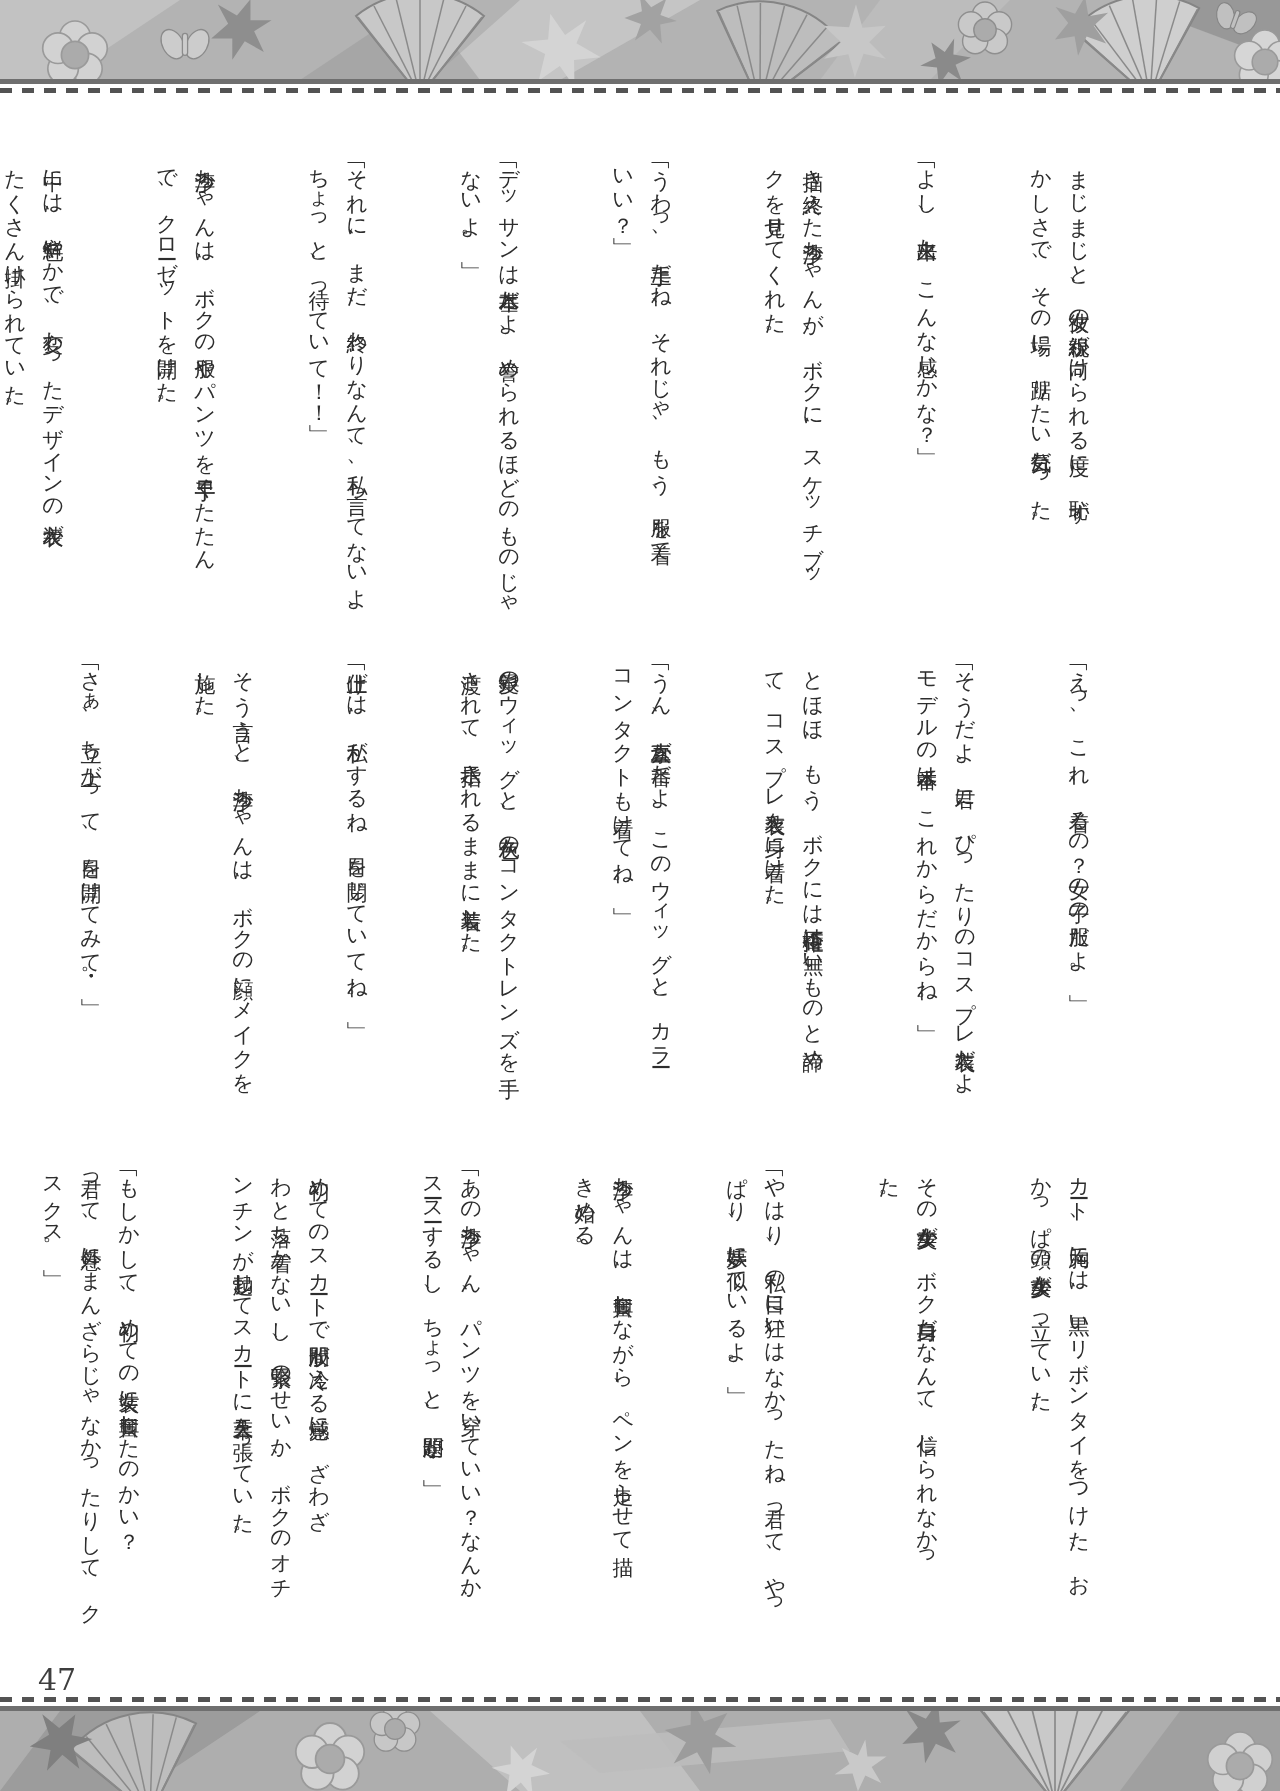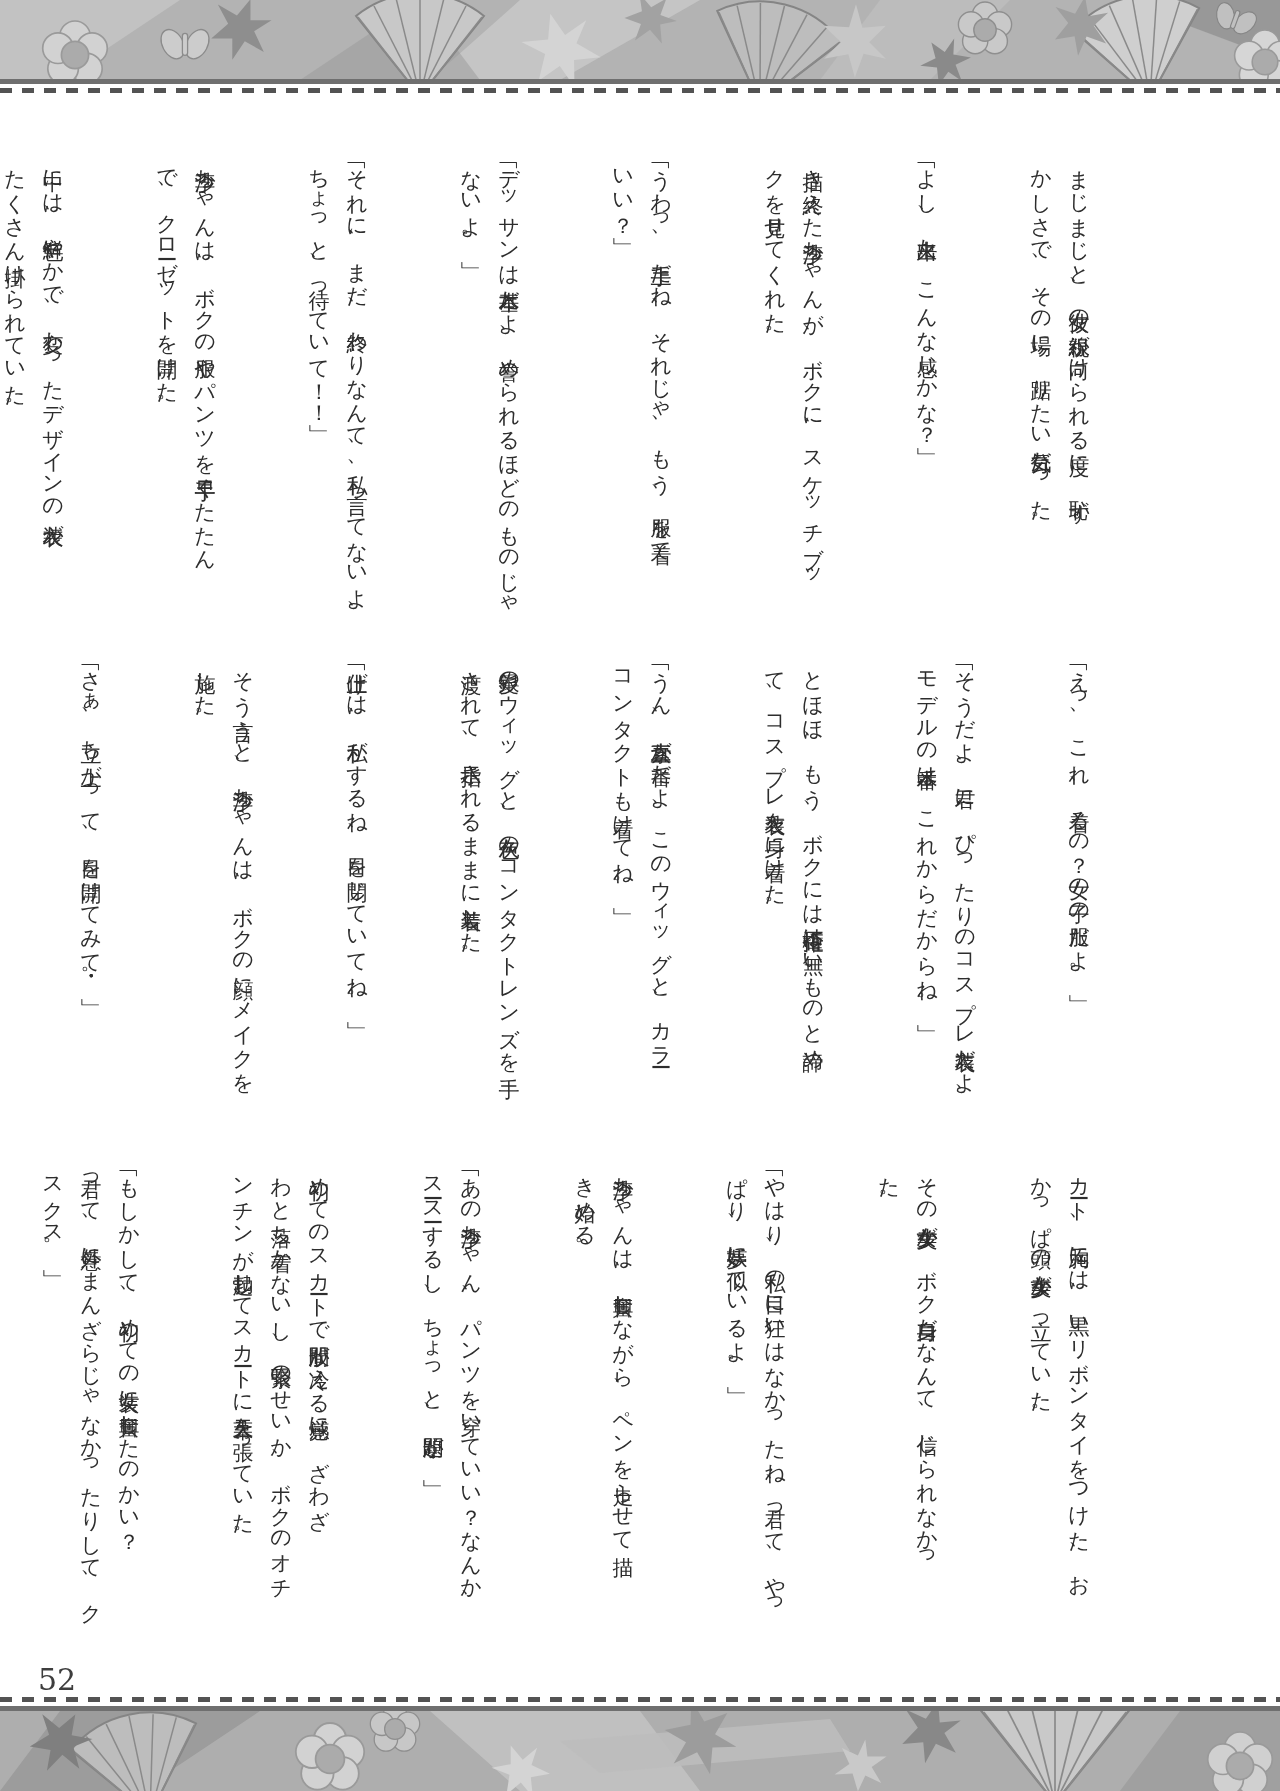--- a/index.html
+++ b/index.html
@@ -141,21 +141,21 @@
       <p>初めてのスカートで股間が冷える感覚に、ざわざ
 わと落ち着かないし、緊張のせいか、ボクのオチ
 ンチンが勃起してスカートに天幕を張っていた。</p>
       <p>「もしかして、初めての女装に興奮したのかい？
 君って、意外にまんざらじゃなかったりして、ク
 スクス。」</p>
       
     </section>
   </main>
 
-  <div class="page-number">52</div>
+  <div class="page-number">47</div>
 
   <div class="rule-dashed bottom-dashed"></div>
   <div class="rule-solid bottom-rule"></div>
 
   <div class="deco bottom">
     <svg viewBox="0 0 1280 80" preserveAspectRatio="none" aria-hidden="true">
       <defs>
         <g id="leaf2">
           <path d="M0,-17 L4,-6 L15,-10 L8,-1 L17,8 L5,6 L2,18 L-2,7 L-13,11 L-7,0 L-16,-8 L-4,-6 Z"></path>
         </g>

